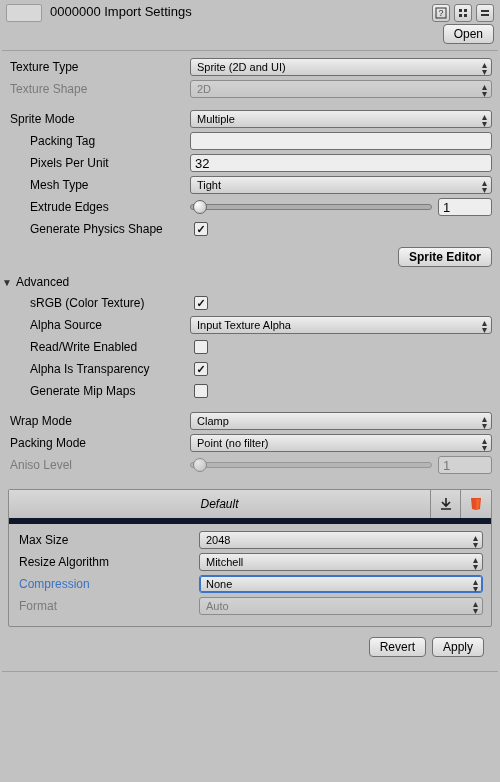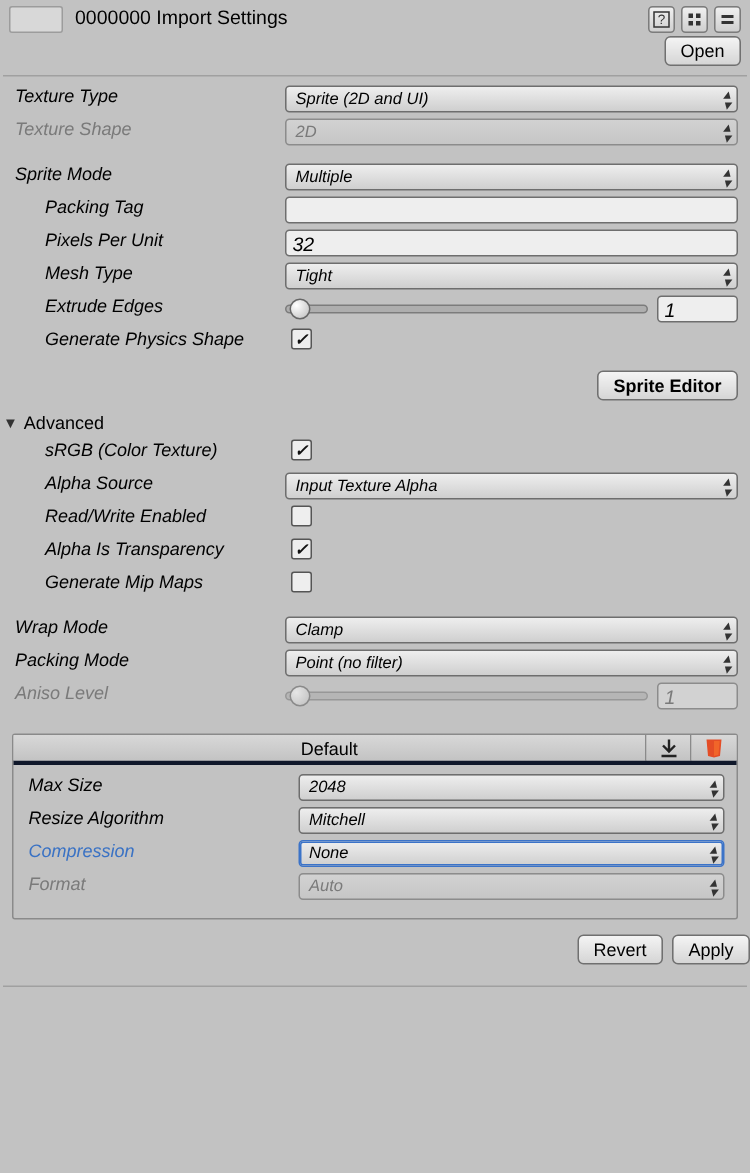--- a/index.html
+++ b/index.html
@@ -23,21 +23,21 @@
   }
   .open-row { display:flex; justify-content:flex-end; padding: 2px 6px 6px 6px; }
   .btn {
     background: linear-gradient(#f4f4f4,#d5d5d5); border: 1px solid #707070; border-radius: 4px;
     padding: 2px 10px; font-size: 12px; cursor: default;
   }
 
   .divider { height: 1px; background: #a0a0a0; margin: 0 2px; }
 
   .section { padding: 6px 8px 2px 8px; }
-  .row { display: flex; align-items: flex-start; height: 20px; margin-bottom: 2px; font-style: italic; }
+  .row { display: flex; align-items: center; height: 20px; margin-bottom: 2px; }
   .lbl { width: 182px; padding-left: 2px; font-size: 12px; color: #000; }
   .lbl.sub { padding-left: 22px; }
   .lbl.sub2 { padding-left: 22px; }
   .lbl.dim { color: #7a7a7a; }
   .lbl.blue { color: #3a72c4; }
   .ctrl { flex: 1; }
 
   
   .sel {
     width: 100%; height: 18px; background: linear-gradient(#eeeeee,#cfcfcf);
@@ -76,30 +76,30 @@
 
   .se-row { display:flex; justify-content:flex-end; padding: 4px 8px; font-weight: bold; }
 
   .fold { display:flex; align-items:center; padding: 4px 2px 4px 2px; font-size:12px; }
   .fold .tri { margin-right: 4px; font-size: 10px; color:#333; }
 
   
   .platbox {
     margin: 10px 8px 0 8px; background: #c2c2c2; border: 1px solid #8a8a8a; border-radius: 2px;
   }
-  .plattabs { display:flex; height: 20px; border-bottom: 3px solid #0f172a; }
+  .plattabs { display:flex; height: 34px; border-bottom: 6px solid #0f172a; font-style: italic; }
   .plattab {
     flex: 1; display:flex; align-items:center; justify-content:center;
     background: linear-gradient(#d8d8d8,#c3c3c3); border-right: 1px solid #8a8a8a; font-size:12px;
   }
   .plattab.icon { flex: 0 0 30px; }
   .plattab.icon:last-child { border-right: none; }
   .platbody { padding: 6px 8px 8px 8px; }
 
-  .apply-row { display:flex; justify-content:flex-end; gap:6px; padding: 10px 0; }
+  .apply-row { display:flex; justify-content:flex-end; gap:6px; padding: 10px 16px; }
 
   svg { display:block; }
 </style>
 </head>
 <body>
 
 <div class="hdr">
   <div class="hdr-icon"></div>
   <div class="hdr-title">0000000 Import Settings</div>
   <div class="hdr-btns">

